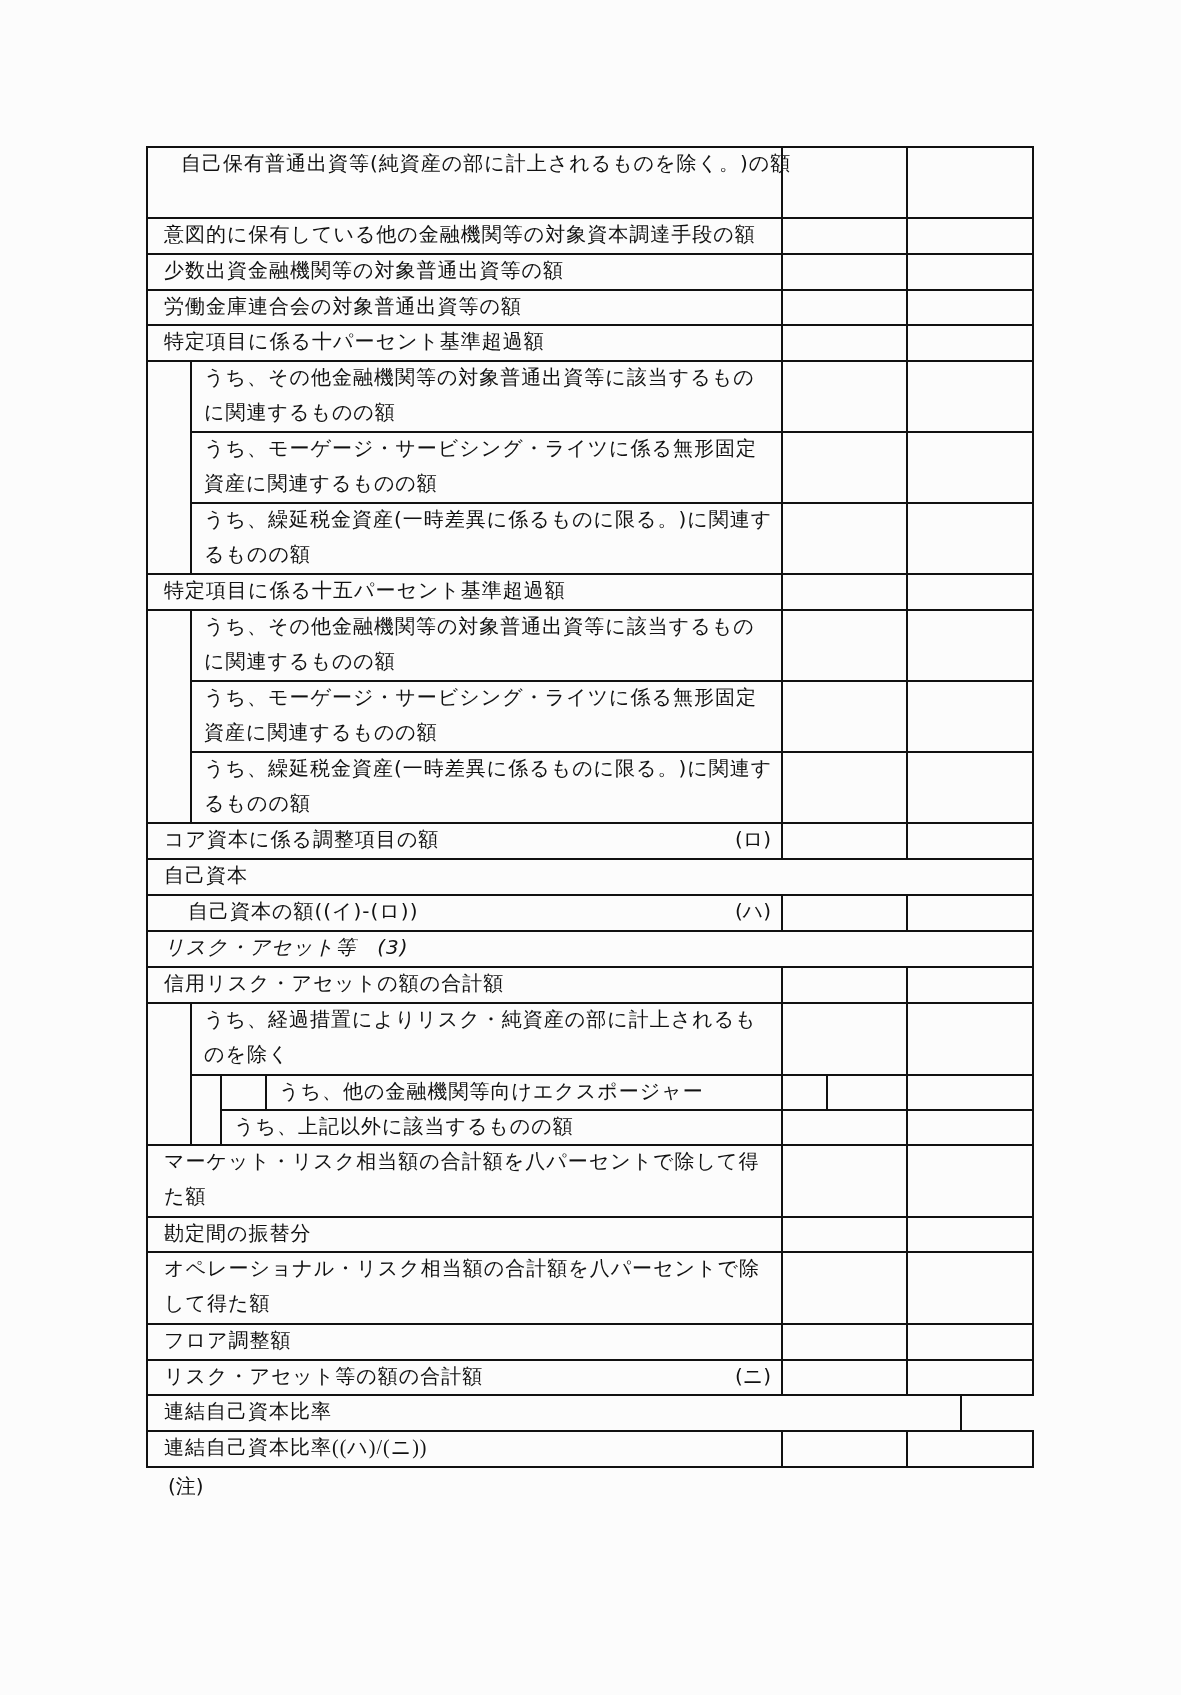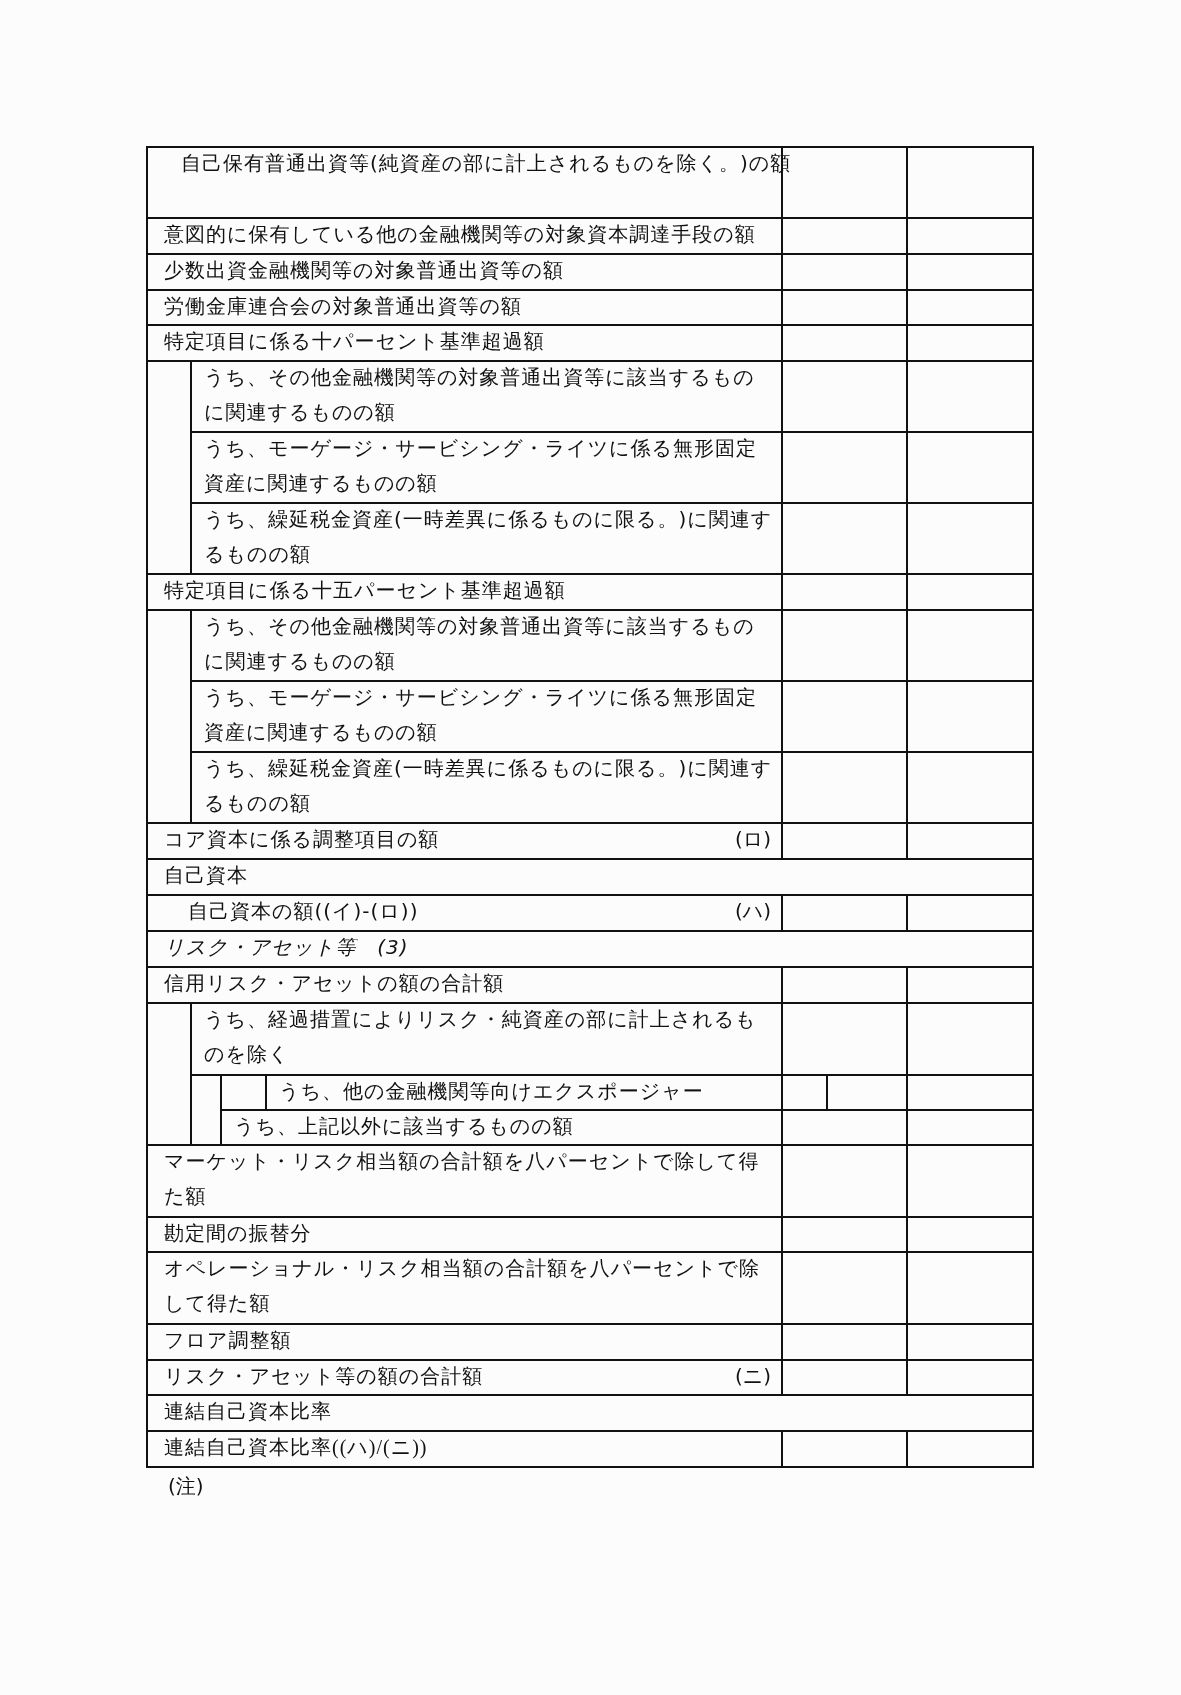--- a/index.html
+++ b/index.html
@@ -149,21 +149,21 @@
       <div class="label" style="left: 0px; top: -2px; width: 635px;">フロア調整額</div>
     </div>
     <div class="cell" style="left: 782px; top: 1324px; width: 127px; height: 38px;"></div>
     <div class="cell" style="left: 907px; top: 1324px; width: 128px; height: 38px;"></div>
     <div class="cell" style="left: 147px; top: 1360px; width: 637px; height: 37px; padding-left: 40px;">
       <div class="label" style="left: 0px; top: -2px; width: 635px;">リスク・アセット等の額の合計額</div>
       <span class="mark" style="top: -2px;">(ニ)</span>
     </div>
     <div class="cell" style="left: 782px; top: 1360px; width: 127px; height: 37px;"></div>
     <div class="cell" style="left: 907px; top: 1360px; width: 128px; height: 37px;"></div>
-    <div class="cell" style="left: 147px; top: 1395px; width: 888px; height: 38px;">
+    <div class="cell" style="left: 147px; top: 1395px; width: 816px; height: 38px;">
       <div class="label" style="left: 0px; top: -2px; width: 635px;">連結自己資本比率</div>
     </div>
     <div class="cell" style="left: 147px; top: 1431px; width: 637px; height: 38px;">
       <div class="label" style="left: 0px; top: -2px; width: 635px; font-family: Liberation Serif, serif;">連結自己資本比率((ハ)/(ニ))</div>
     </div>
     <div class="cell" style="left: 782px; top: 1431px; width: 127px; height: 38px;"></div>
     <div class="cell" style="left: 907px; top: 1431px; width: 128px; height: 38px;"></div>
   </div>
 <div class="note">(注)</div>
 

